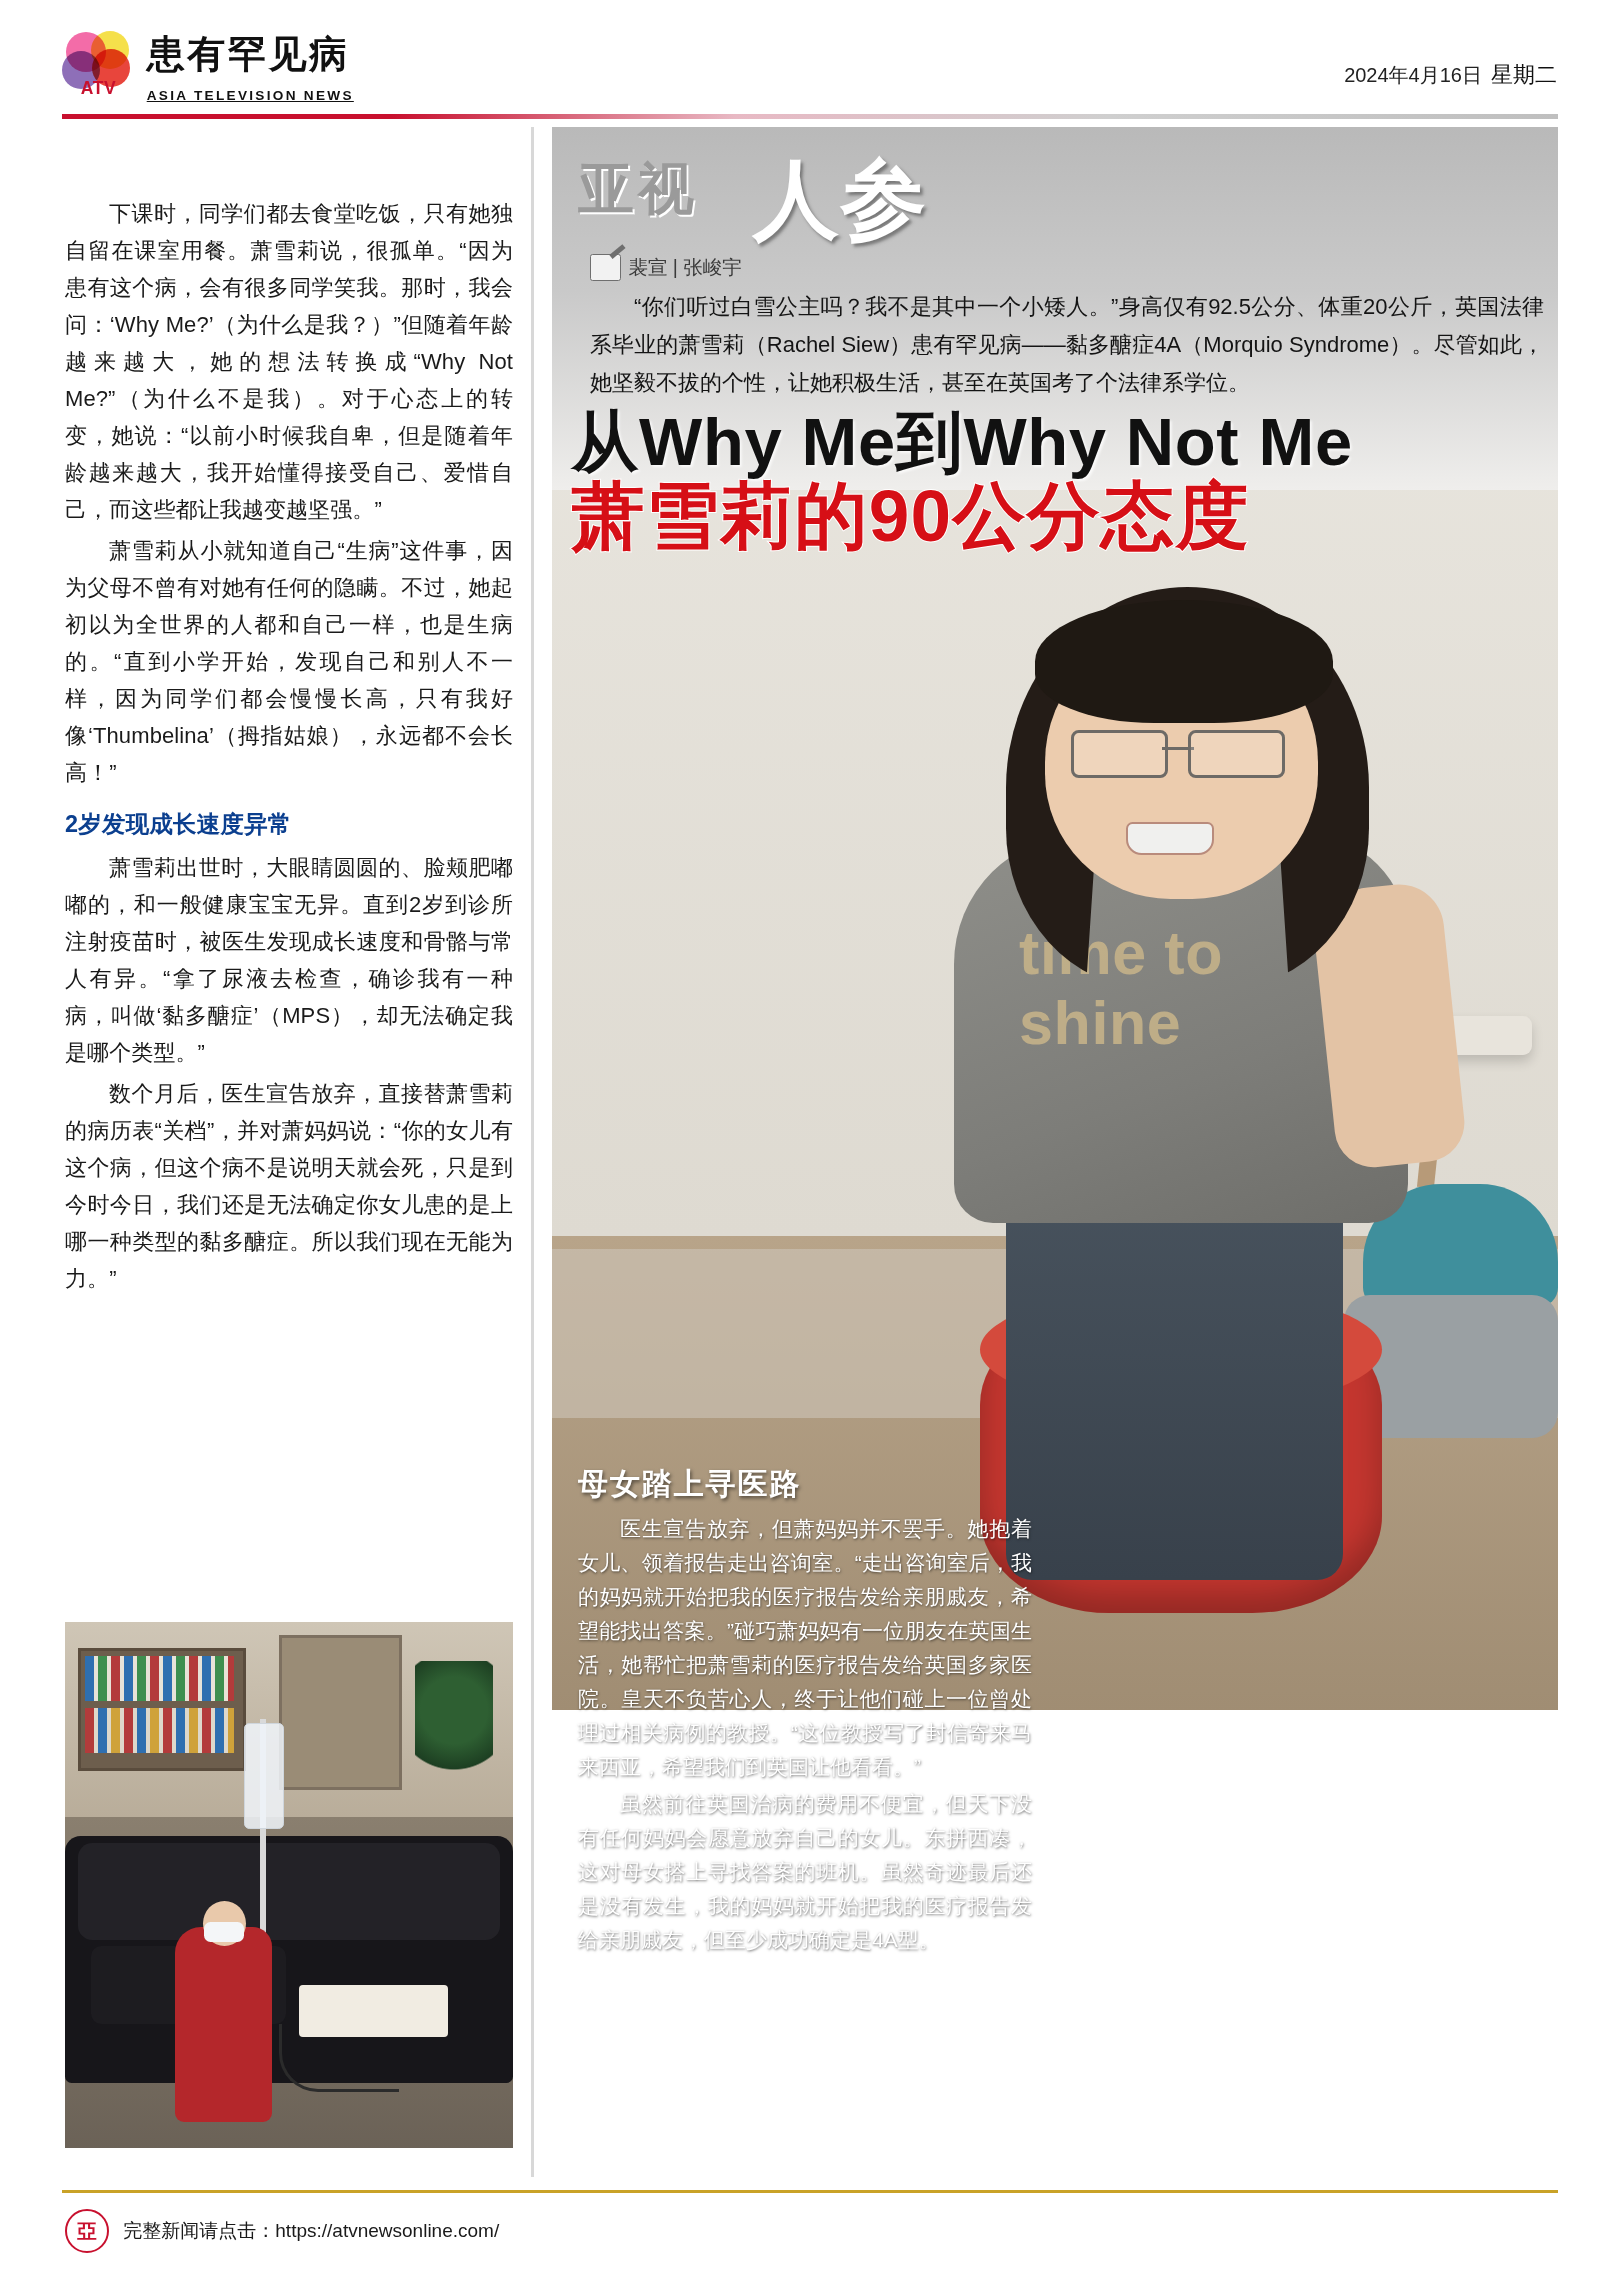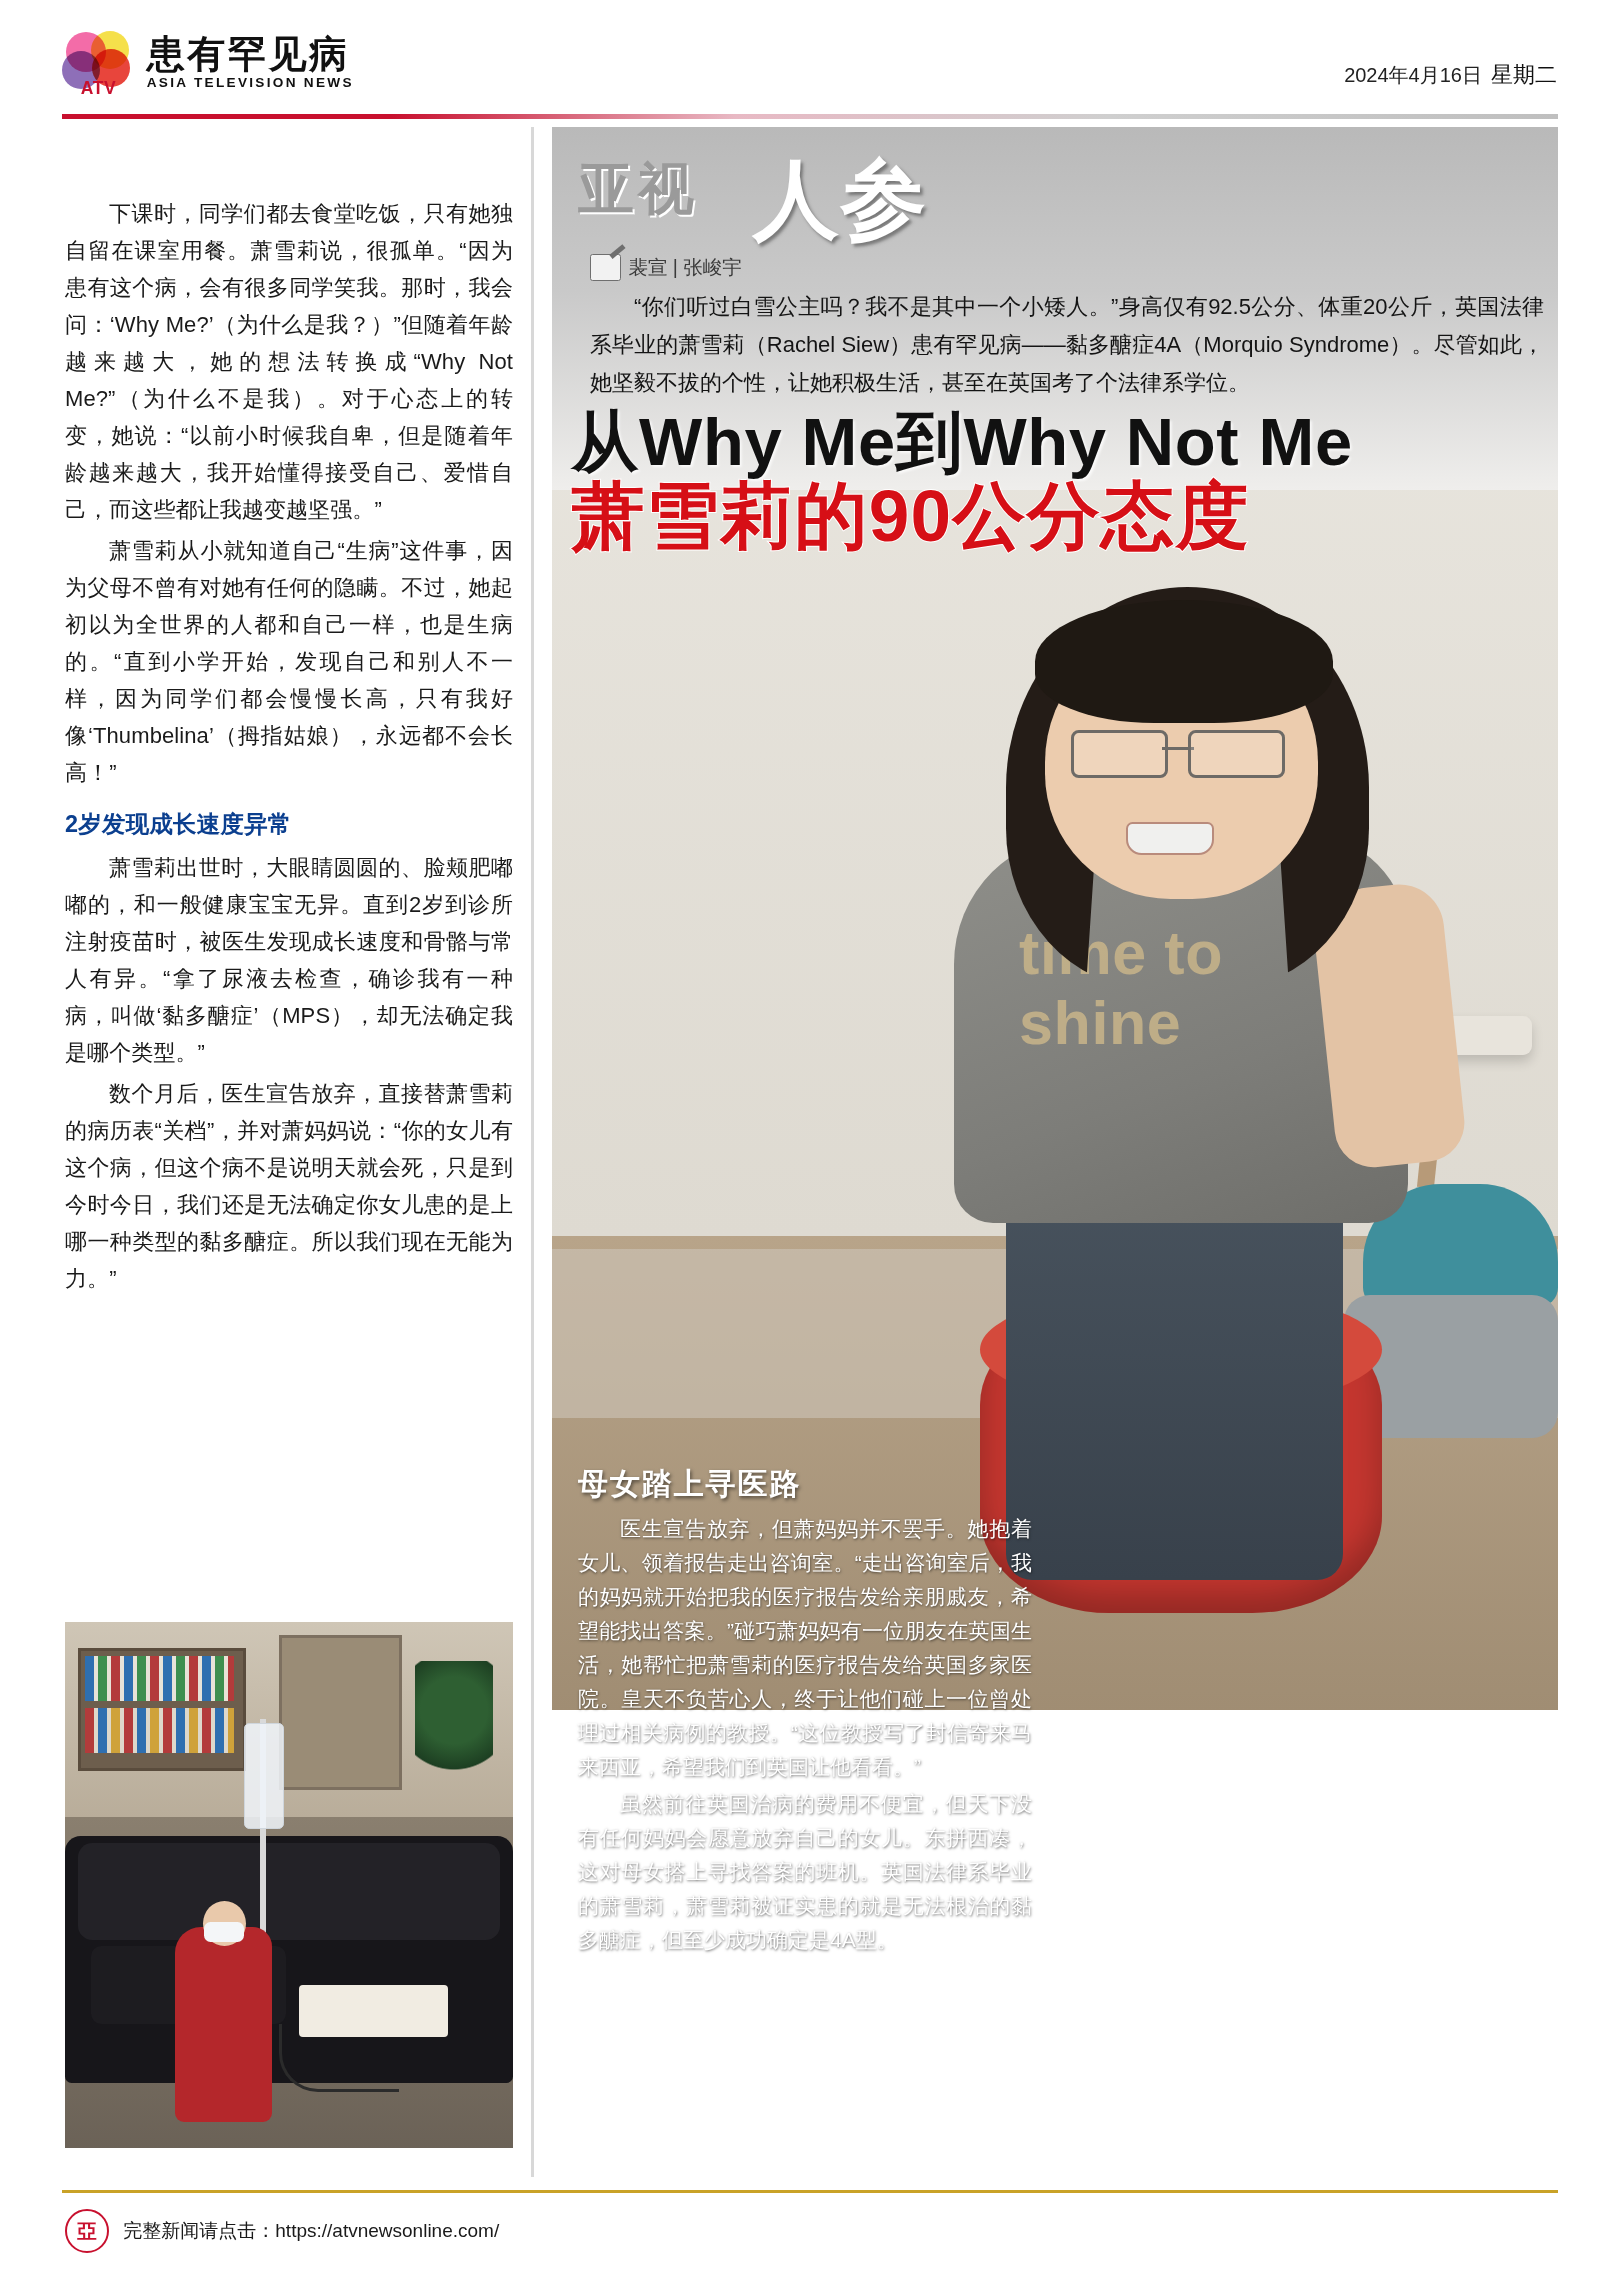--- a/index.html
+++ b/index.html
@@ -68,21 +68,22 @@
     color: #111111;
     letter-spacing: 2.6px;
     line-height: 40px;
     margin-top: 2.6px;
   }
   .logo-en {
     font-size: 13.6px;
     font-weight: bold;
     color: #111111;
     letter-spacing: 2.3px;
-    margin-top: 1px;
+    margin-top: 14px;
+    text-decoration: underline;
   }
   .date-block {
     position: absolute;
     right: 65px;
     top: 60px;
     display: flex;
     align-items: baseline;
     gap: 9px;
   }
   .date-text {
@@ -587,21 +588,21 @@
     </div>
 
     <div class="lede">“你们听过白雪公主吗？我不是其中一个小矮人。”身高仅有92.5公分、体重20公斤，英国法律系毕业的萧雪莉（Rachel  Siew）患有罕见病——黏多醣症4A（Morquio  Syndrome）。尽管如此，她坚毅不拔的个性，让她积极生活，甚至在英国考了个法律系学位。</div>
 
     <div class="headline-1">从Why Me到Why Not Me</div>
     <div class="headline-2">萧雪莉的90公分态度</div>
 
     <div class="overlay-sub">母女踏上寻医路</div>
     <div class="overlay-body">
       <p>医生宣告放弃，但萧妈妈并不罢手。她抱着女儿、领着报告走出咨询室。“走出咨询室后，我的妈妈就开始把我的医疗报告发给亲朋戚友，希望能找出答案。”碰巧萧妈妈有一位朋友在英国生活，她帮忙把萧雪莉的医疗报告发给英国多家医院。皇天不负苦心人，终于让他们碰上一位曾处理过相关病例的教授。“这位教授写了封信寄来马来西亚，希望我们到英国让他看看。”</p>
-      <p>虽然前往英国治病的费用不便宜，但天下没有任何妈妈会愿意放弃自己的女儿。东拼西凑，这对母女搭上寻找答案的班机。英国法律系毕业的萧雪莉，萧雪莉被证实患的就是无法根治的黏多醣症，但至少成功确定是4A型。</p>
+      <p>虽然前往英国治病的费用不便宜，但天下没有任何妈妈会愿意放弃自己的女儿。东拼西凑，这对母女搭上寻找答案的班机。虽然奇迹最后还是没有发生，我的妈妈就开始把我的医疗报告发给亲朋戚友，但至少成功确定是4A型。</p>
     </div>
   </div>
 
   <div class="foot-rule"></div>
   <div class="footer">
     <div class="foot-seal">亞</div>
     <div class="foot-text">完整新闻请点击：https://atvnewsonline.com/</div>
   </div>
 
 </div>

